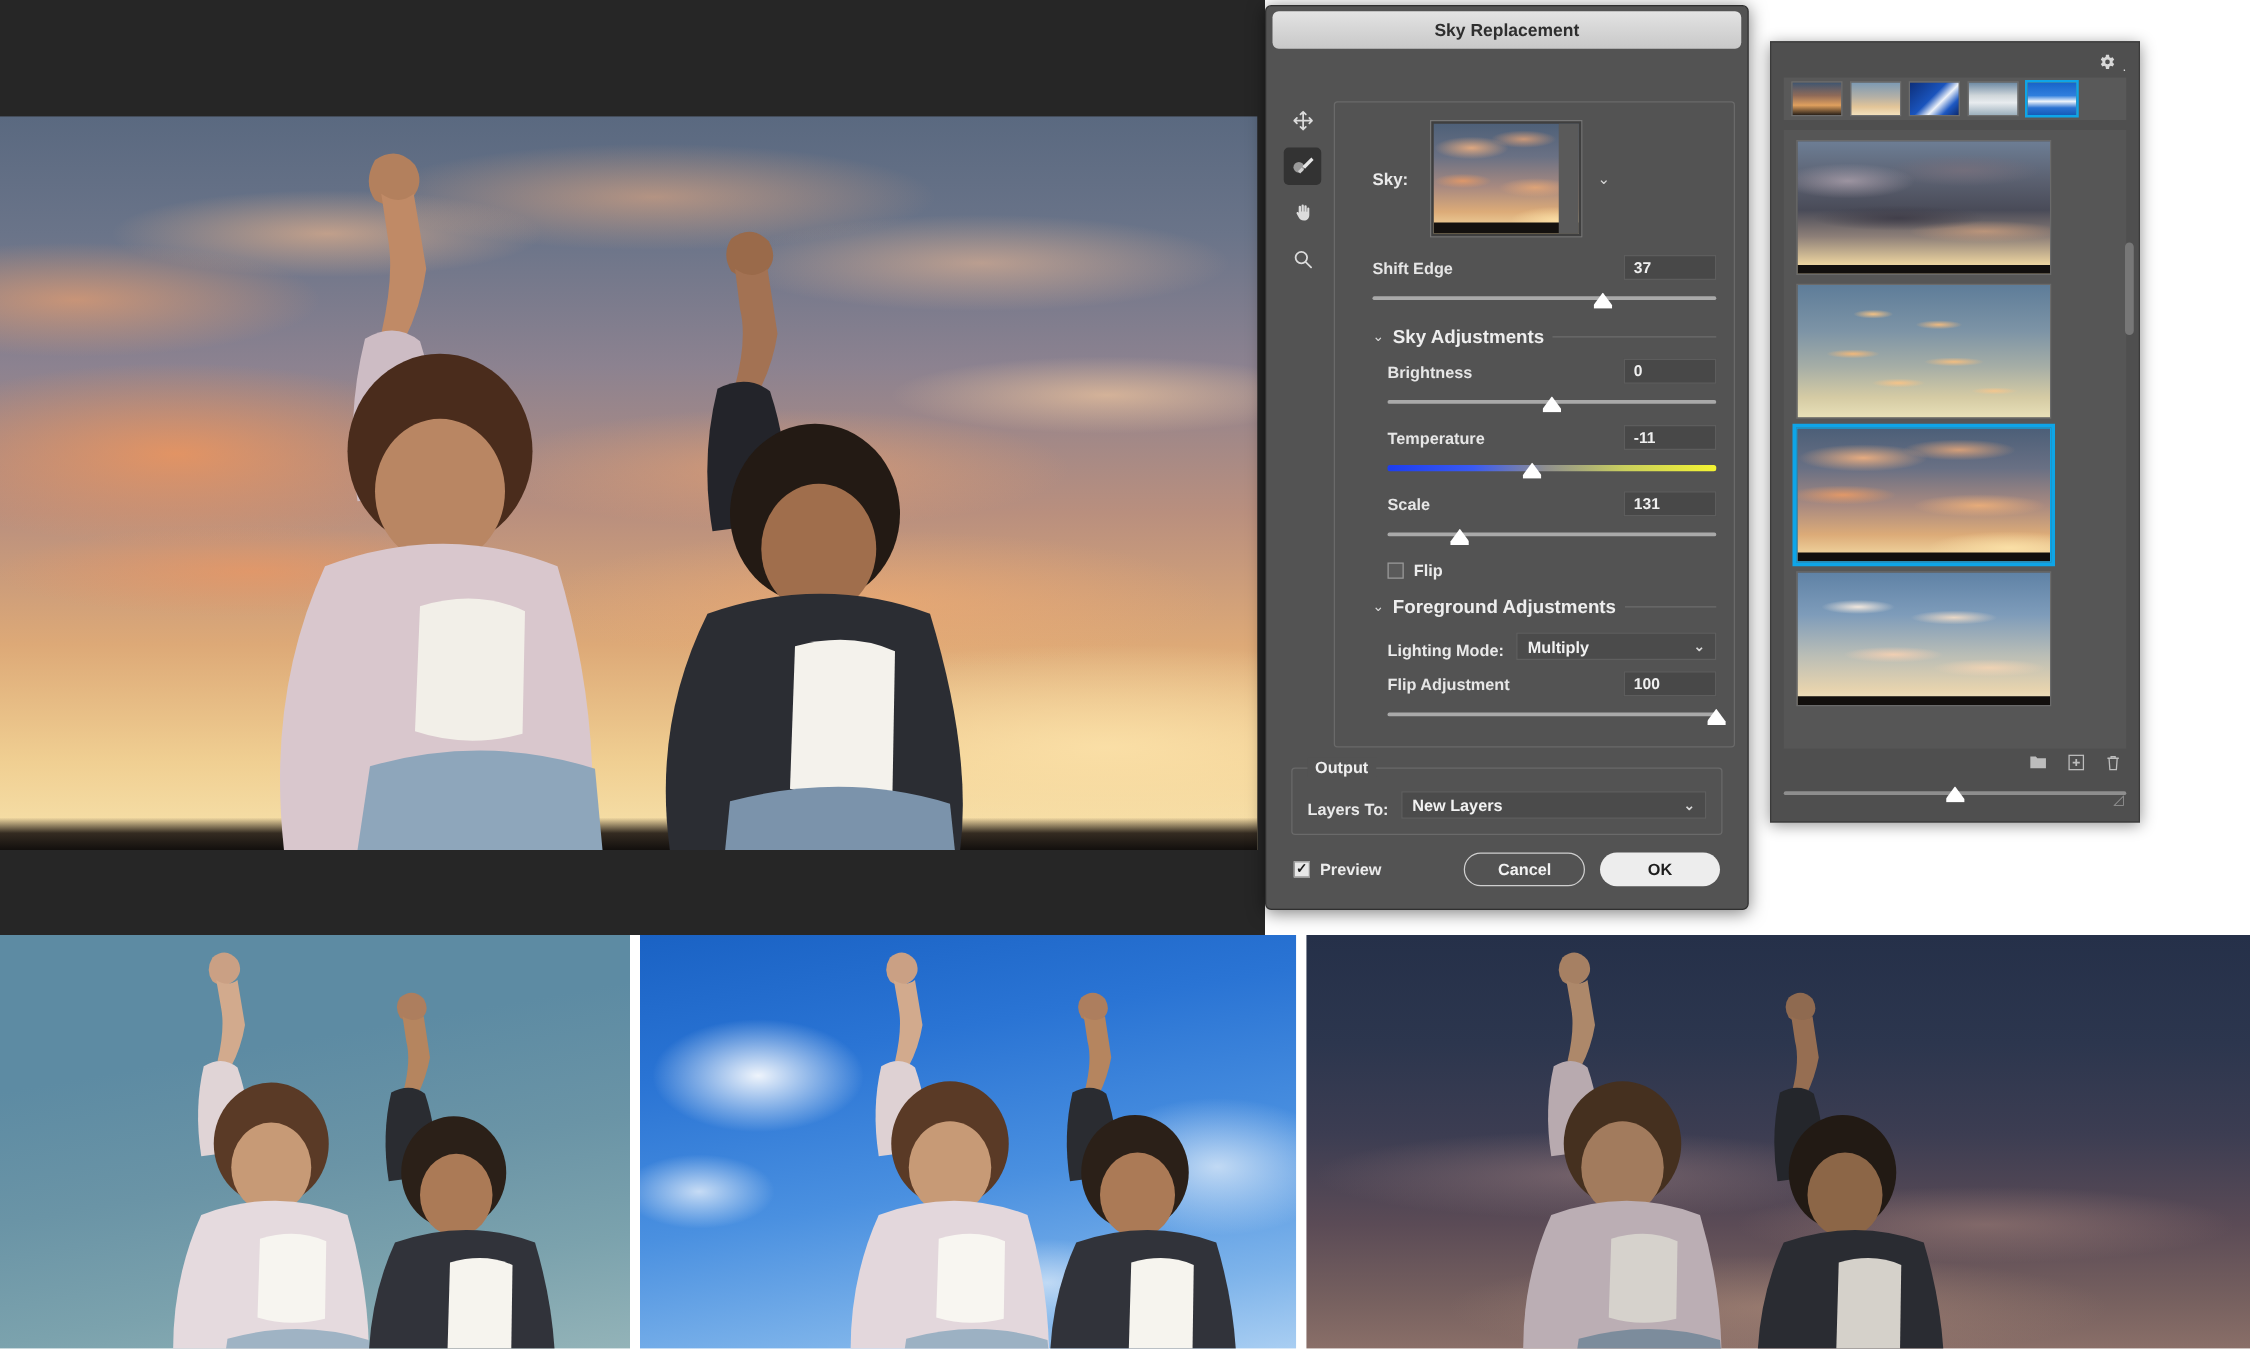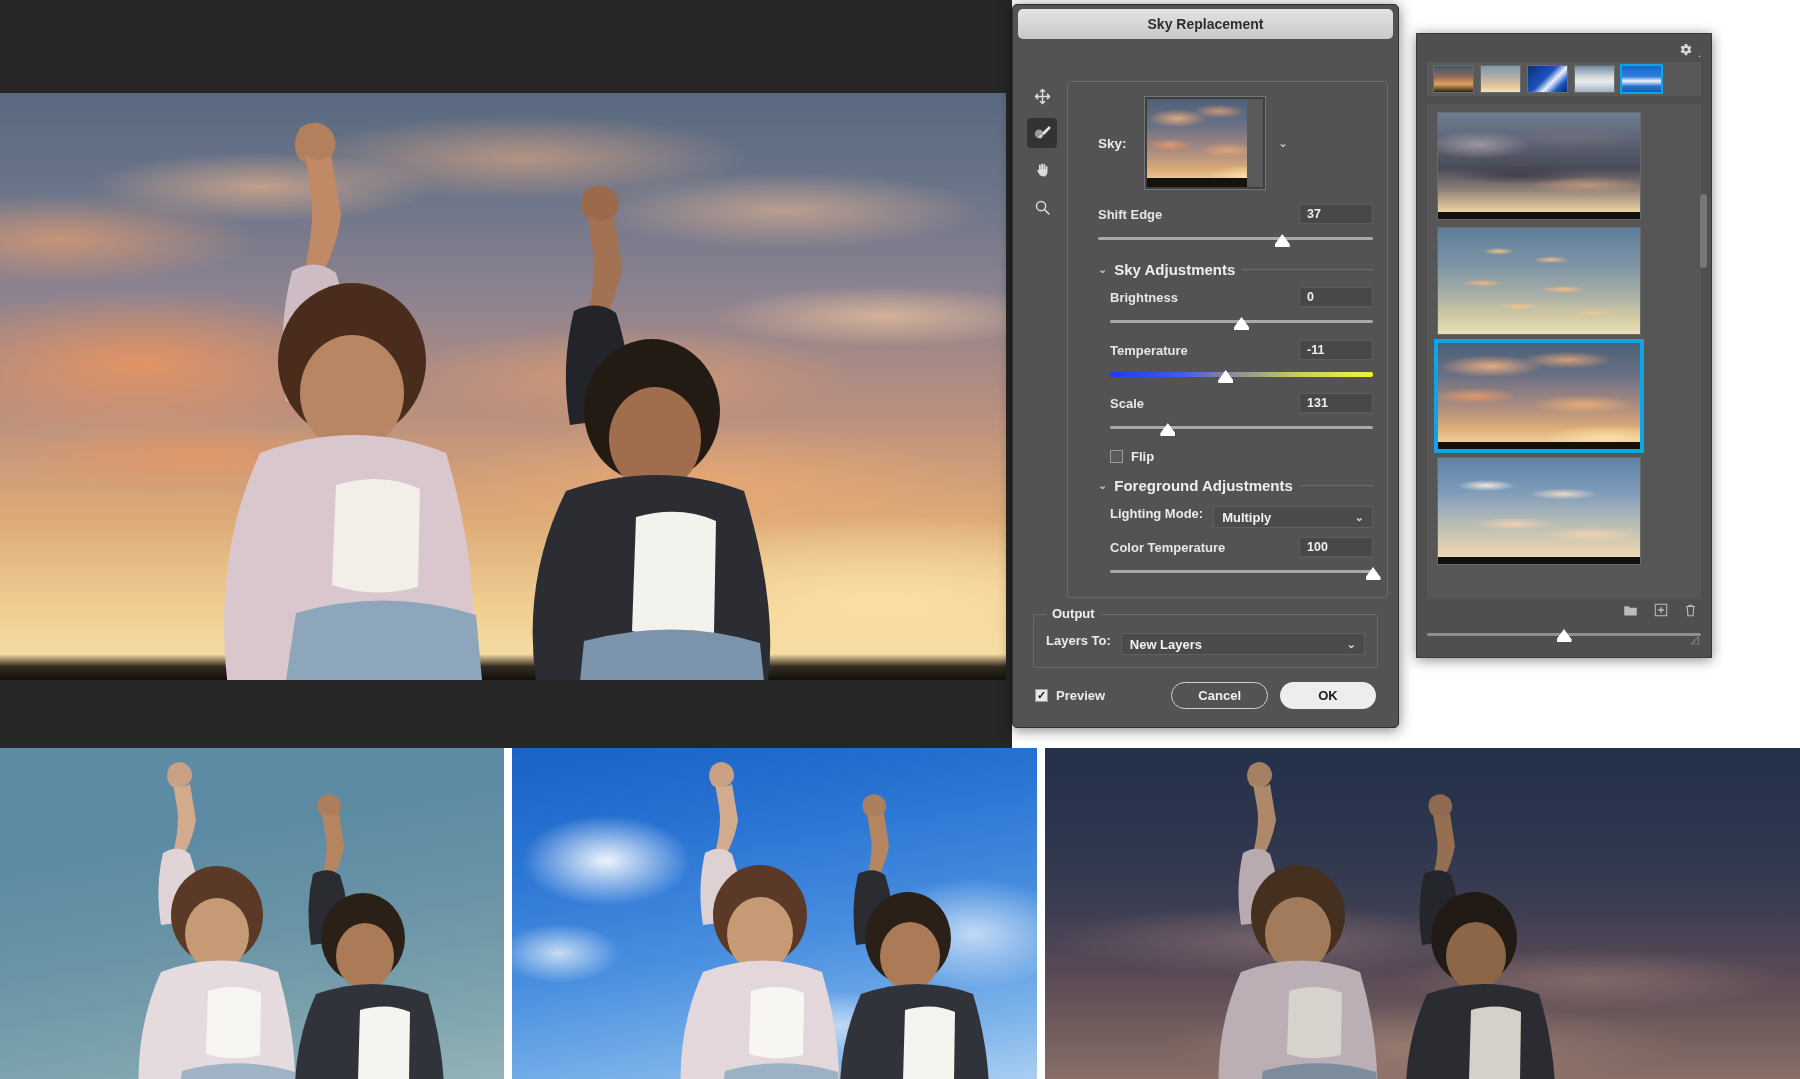--- a/index.html
+++ b/index.html
@@ -120,21 +120,21 @@
 
   .checkrow { display:flex; align-items:center; gap:8px; margin-top:12px;text-align:center; }
   .checkbox {
     width:13px; height:13px; background:#5a5a5a; border:1px solid #9a9a9a;
     display:flex; align-items:center; justify-content:center;
   }
   .checkbox.checked { background:#e8e8e8; }
   .checkbox.checked:after { content:"✓"; color:#1d1d1d; font-size:11px; line-height:1; font-weight:700; }
   .checkrow .lbl { color:#ececec; font-size:13px; font-weight:700; }
 
-  .selrow { display:flex; align-items:flex-start; gap:10px; margin-top:12px; }
+  .selrow { display:flex; align-items:flex-end; gap:10px; margin-top:12px; }
   .selrow .lbl { color:#eaeaea; font-size:13px; font-weight:700; }
   .select {
     flex:1; height:22px; background:#4b4b4b; border:1px solid #5f5f5f;
     display:flex; align-items:center; justify-content:space-between;
     padding:0 8px; color:#f2f2f2; font-size:13px; font-weight:700;
   }
   .select .cv { color:#d8d8d8; font-size:11px; }
 
   .output-box {
     margin:16px 10px 0 10px; border:1px solid #6a6a6a; border-radius:3px;
@@ -422,21 +422,21 @@
             <span class="lbl">Lighting Mode:</span>
             <span class="select">
               <span>Multiply</span>
               <span class="cv">⌄</span>
             </span>
           </div>
 
 
           <div class="ctl">
             <div class="ctl-head">
-              <span class="ctl-label">Color Temperature</span>
+              <span class="ctl-label">Flip Adjustment</span>
               <span class="numbox">100</span>
             </div>
             <div class="slider">
               <div class="track"></div>
                 <div class="knob" style="left:100%"></div>
             </div>
           </div>
         </div>
 
       </div>

